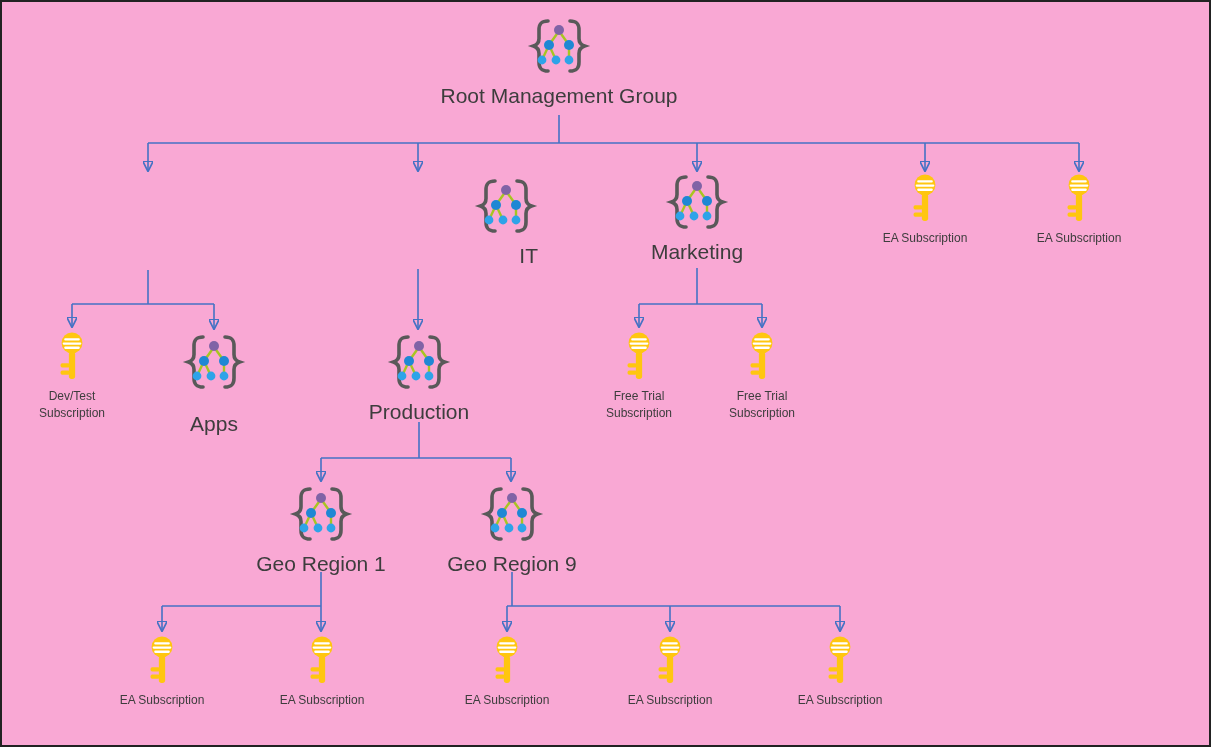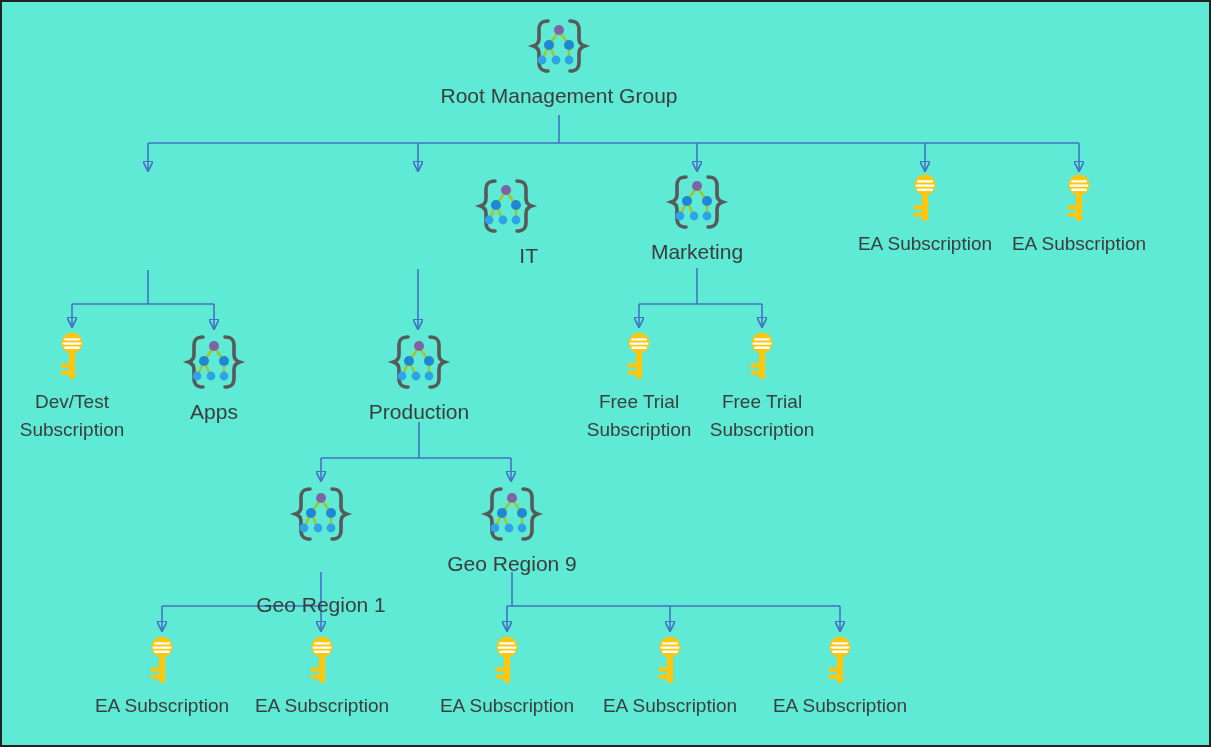--- a/index.html
+++ b/index.html
@@ -2,21 +2,21 @@
 <html><head>
 <meta charset="utf-8">
 <style>
   html, body { margin: 0; padding: 0; background: #ffffff; }
   .canvas {
     position: relative;
     width: 1211px;
     height: 747px;
     box-sizing: border-box;
     border: 2px solid #222222;
-    background: #5eead4;
+    background: #f9a8d4;
     font-family: "Liberation Sans", "DejaVu Sans", sans-serif;
     overflow: hidden;
   }
   .connector-layer {
     position: absolute;
     left: 0; top: 0;
     width: 1211px; height: 747px;
     pointer-events: none;
   }
   .connector-layer path, .connector-layer line {
@@ -28,21 +28,21 @@
     position: absolute;
     display: flex;
     flex-direction: column;
     align-items: center;
     text-align: center;
   }
   .mg-icon { width: 64px; height: 56px; display: block; }
   .key-icon { width: 36px; height: 48px; display: block; }
   .label { color: #3d3d3d; }
   .label-lg { font-size: 21px; line-height: 1.2; margin-top: 9px; }
-  .label-sm { font-size: 19px; line-height: 1.45; margin-top: 8px; }
+  .label-sm { font-size: 12px; line-height: 1.45; margin-top: 8px; }
   .defs-holder { position: absolute; width: 0; height: 0; overflow: hidden; }
 </style>
 </head>
 <body>
 
 <div class="canvas">
 
   <svg class="defs-holder" aria-hidden="true">
     <defs>
       <symbol id="sym-mg" viewBox="0 0 64 56">
@@ -171,21 +171,21 @@
   <div class="node" style="left:0px; top:330px; width:140px;">
     <svg class="key-icon">
         <use href="#sym-key"></use>
       </svg>
     <div class="label label-sm">
       <span>Dev/Test</span><br>
       <span>Subscription</span>
     </div>
   </div>
 
-  <div class="node" style="left:132px; top:332px; width:160px;">
+  <div class="node" style="left:132px; top:332px; width:160px;gap:12px;">
     <svg class="mg-icon">
         <use href="#sym-mg"></use>
       </svg>
     <div class="label label-lg">Apps</div>
   </div>
 
   <div class="node" style="left:297px; top:332px; width:240px;">
     <svg class="mg-icon">
         <use href="#sym-mg"></use>
       </svg>
@@ -205,21 +205,21 @@
   <div class="node" style="left:690px; top:330px; width:140px;">
     <svg class="key-icon">
         <use href="#sym-key"></use>
       </svg>
     <div class="label label-sm">
       <span>Free Trial</span><br>
       <span>Subscription</span>
     </div>
   </div>
 
-  <div class="node" style="left:219px; top:484px; width:200px;gap:41px;">
+  <div class="node" style="left:219px; top:484px; width:200px;">
     <svg class="mg-icon">
         <use href="#sym-mg"></use>
       </svg>
     <div class="label label-lg">Geo Region 1</div>
   </div>
 
   <div class="node" style="left:410px; top:484px; width:200px;">
     <svg class="mg-icon">
         <use href="#sym-mg"></use>
       </svg>

